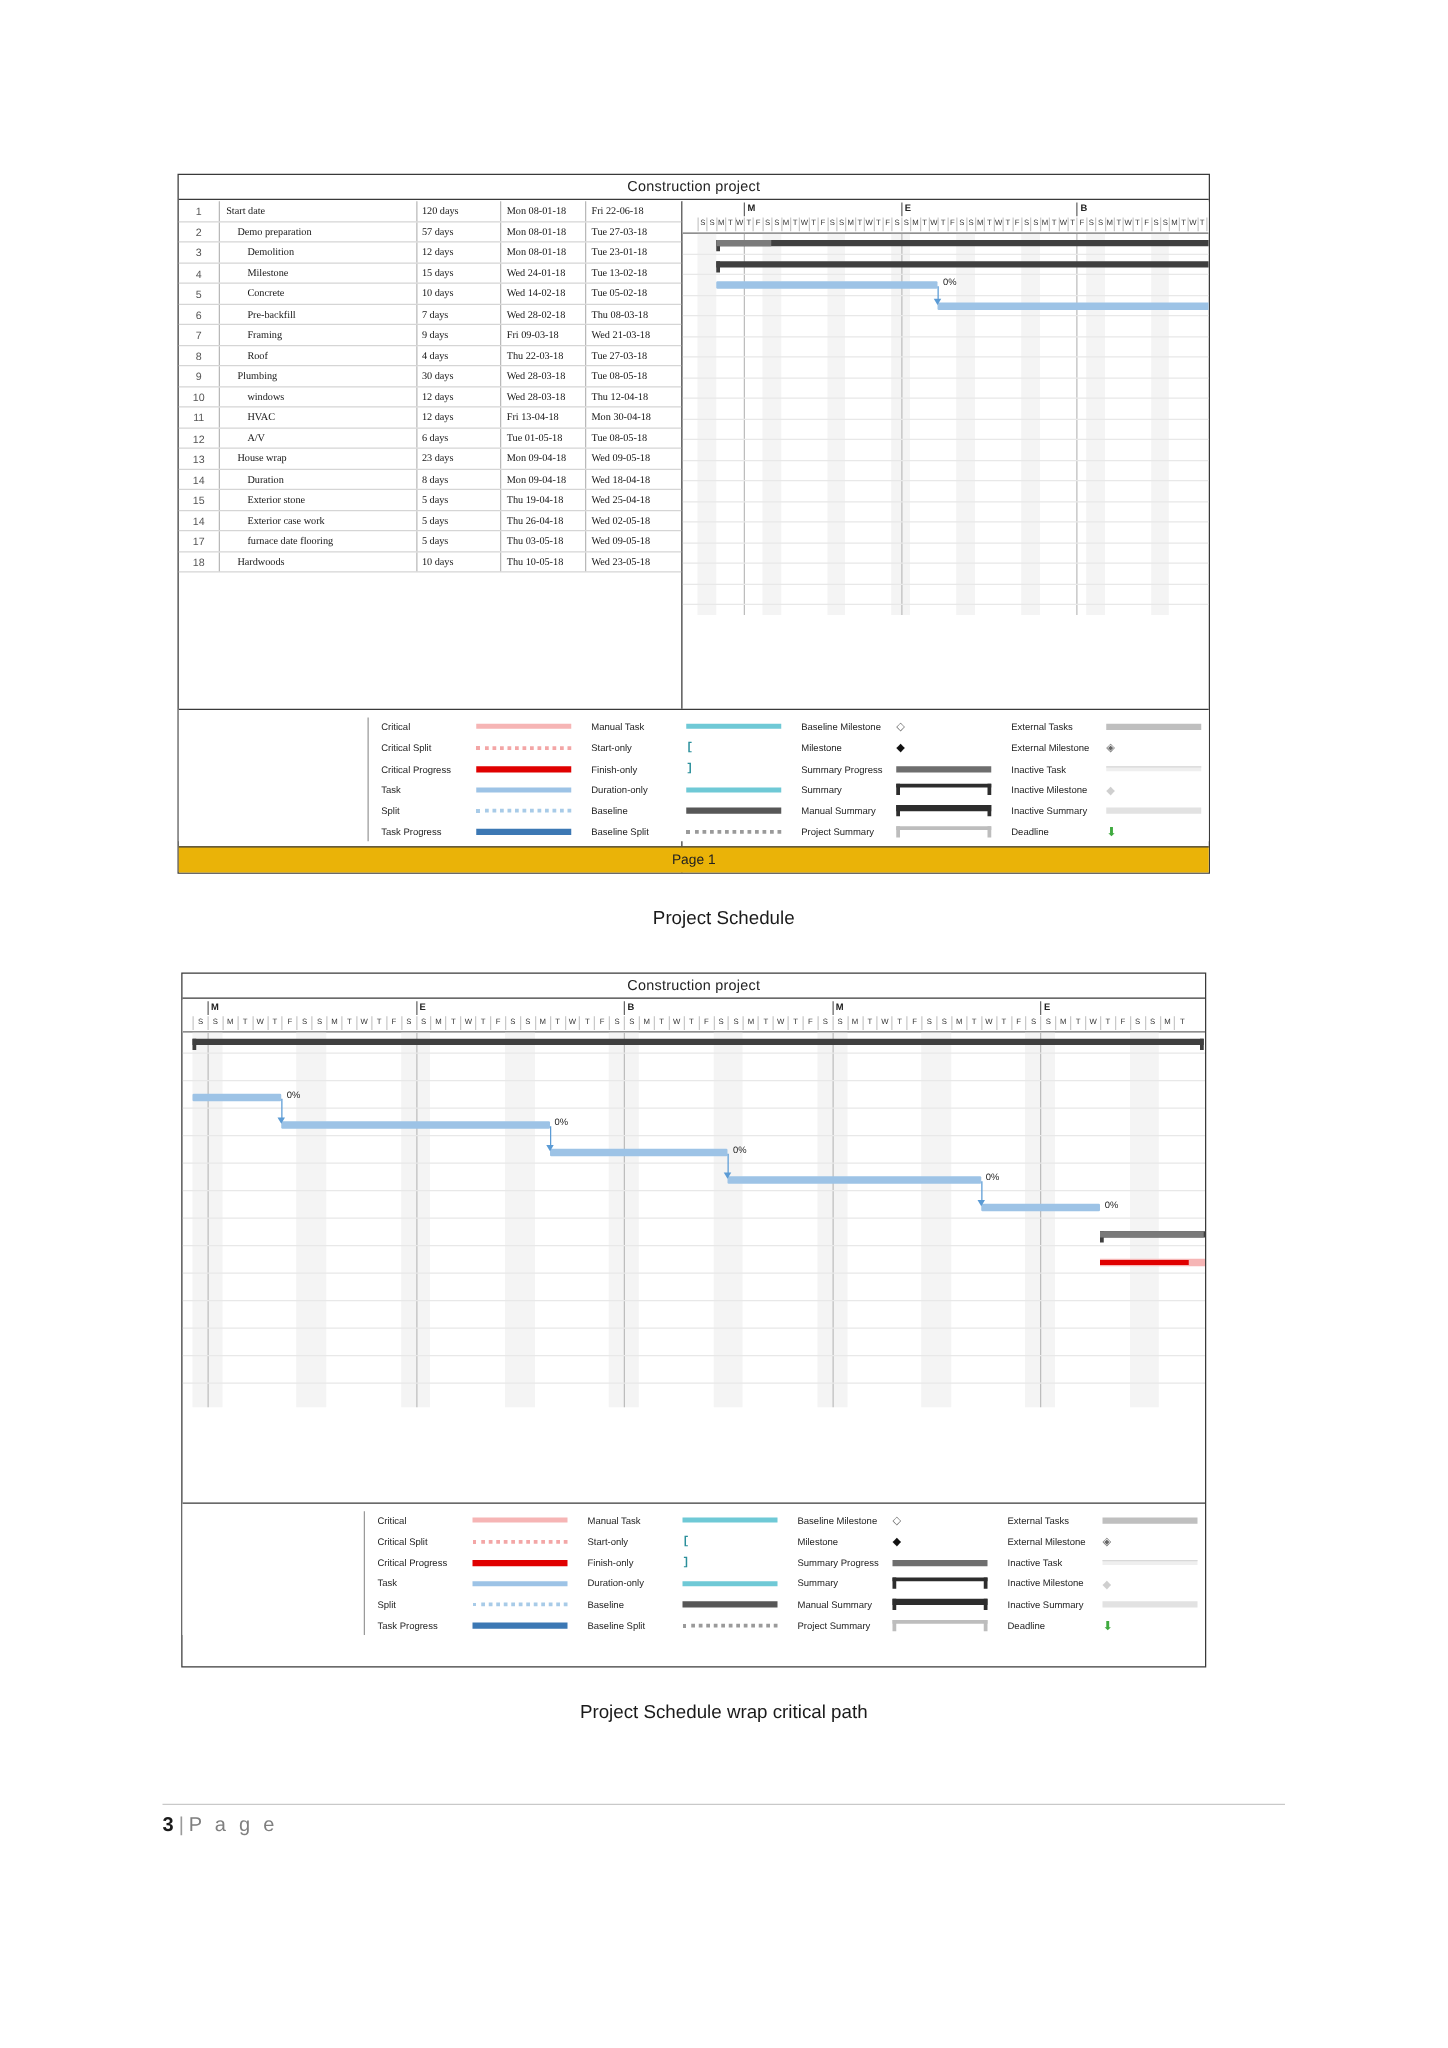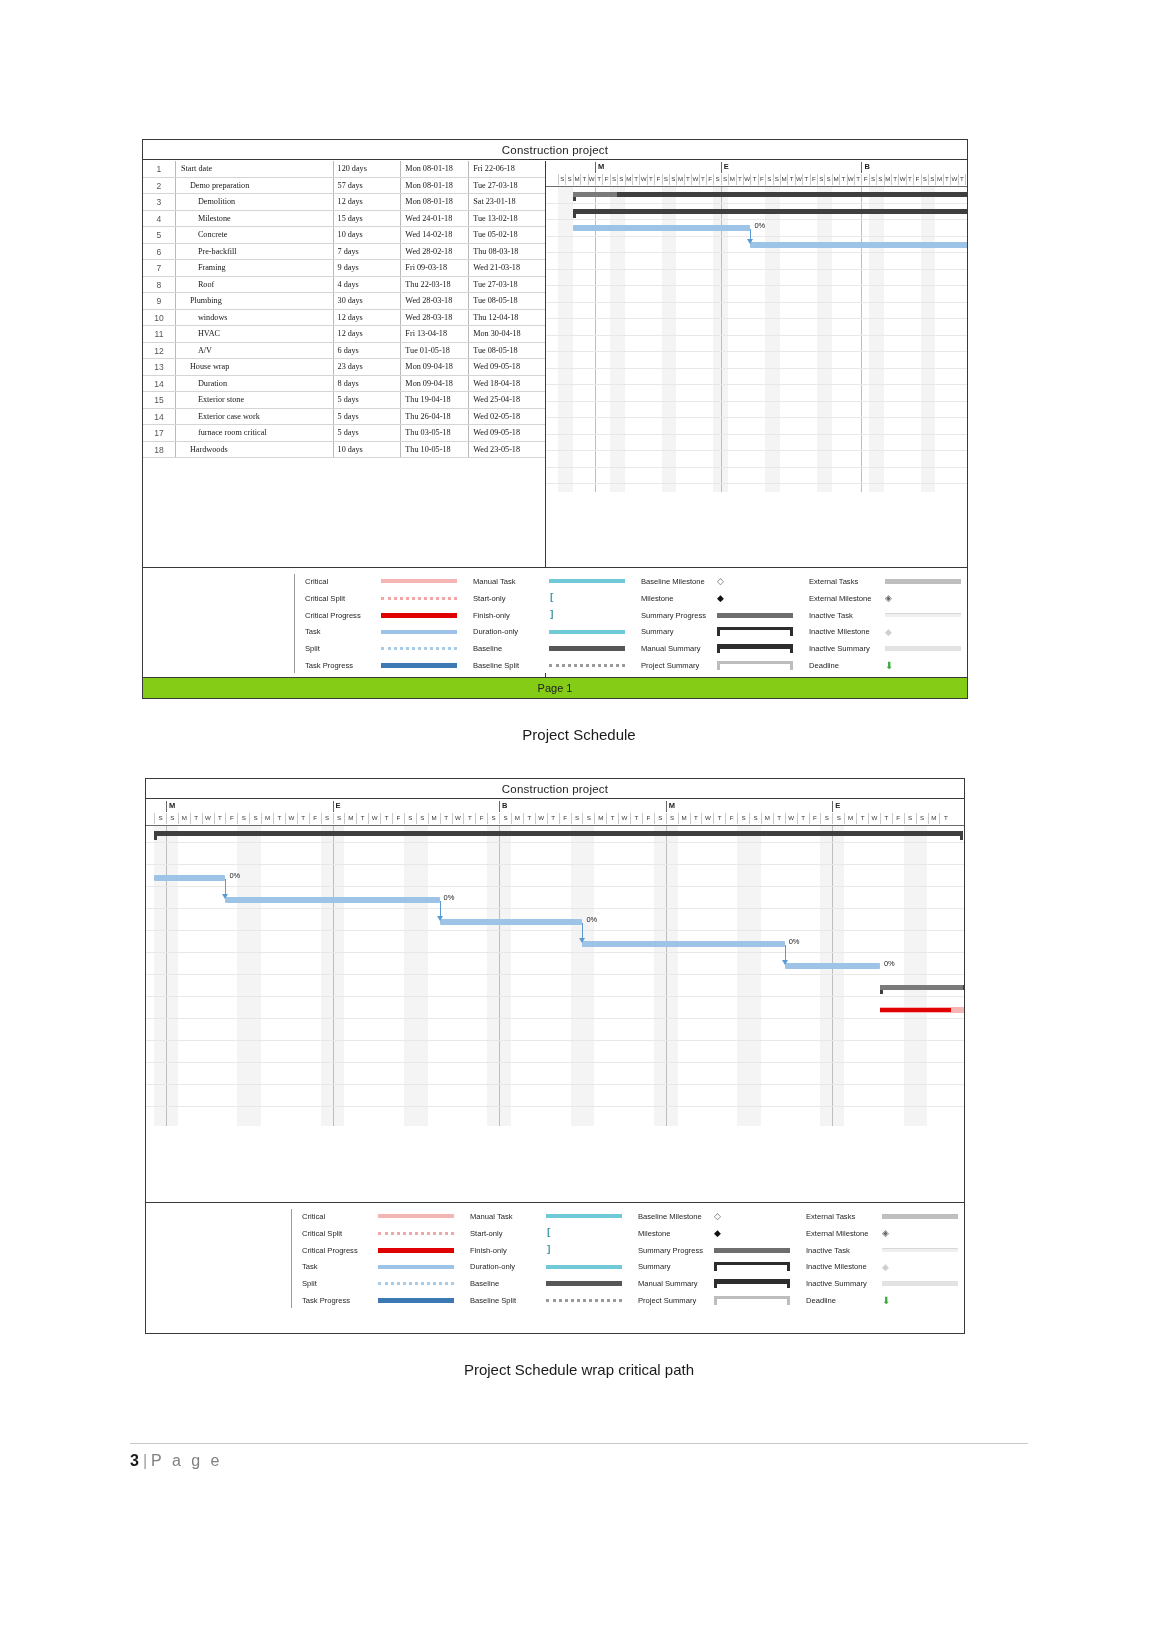--- a/index.html
+++ b/index.html
@@ -28,21 +28,21 @@
     letter-spacing:.2px;
   }
   .fig-footer {
     position:absolute;
     left:0; right:0; bottom:0;
     text-align:center;
     font-size:11px;
     color:#222;
     border-top:1px solid #3a3a3a;
     padding:4px 0 4px 0;
-    background:#84cc16;
+    background:#eab308;
   }
   .caption {
     position:absolute;
     width:100%;
     text-align:center;
     font-size:15px;
     color:#1a1a1a;
   }
 
   
@@ -241,21 +241,21 @@
             <div class="c-name lvl2">Demo preparation</div>
             <div class="c-dur">57 days</div>
             <div class="c-start">Mon 08-01-18</div>
             <div class="c-fin">Tue 27-03-18</div>
           </div>
           <div class="trow">
             <div class="c-id">3</div>
             <div class="c-name lvl3">Demolition</div>
             <div class="c-dur">12 days</div>
             <div class="c-start">Mon 08-01-18</div>
-            <div class="c-fin">Sat 23-01-18</div>
+            <div class="c-fin">Tue 23-01-18</div>
           </div>
           <div class="trow">
             <div class="c-id">4</div>
             <div class="c-name lvl3">Milestone</div>
             <div class="c-dur">15 days</div>
             <div class="c-start">Wed 24-01-18</div>
             <div class="c-fin">Tue 13-02-18</div>
           </div>
           <div class="trow">
             <div class="c-id">5</div>
@@ -336,21 +336,21 @@
           </div>
           <div class="trow">
             <div class="c-id">14</div>
             <div class="c-name lvl3">Exterior case work</div>
             <div class="c-dur">5 days</div>
             <div class="c-start">Thu 26-04-18</div>
             <div class="c-fin">Wed 02-05-18</div>
           </div>
           <div class="trow">
             <div class="c-id">17</div>
-            <div class="c-name lvl3">furnace room critical</div>
+            <div class="c-name lvl3">furnace date flooring</div>
             <div class="c-dur">5 days</div>
             <div class="c-start">Thu 03-05-18</div>
             <div class="c-fin">Wed 09-05-18</div>
           </div>
           <div class="trow">
             <div class="c-id">18</div>
             <div class="c-name lvl2">Hardwoods</div>
             <div class="c-dur">10 days</div>
             <div class="c-start">Thu 10-05-18</div>
             <div class="c-fin">Wed 23-05-18</div>

